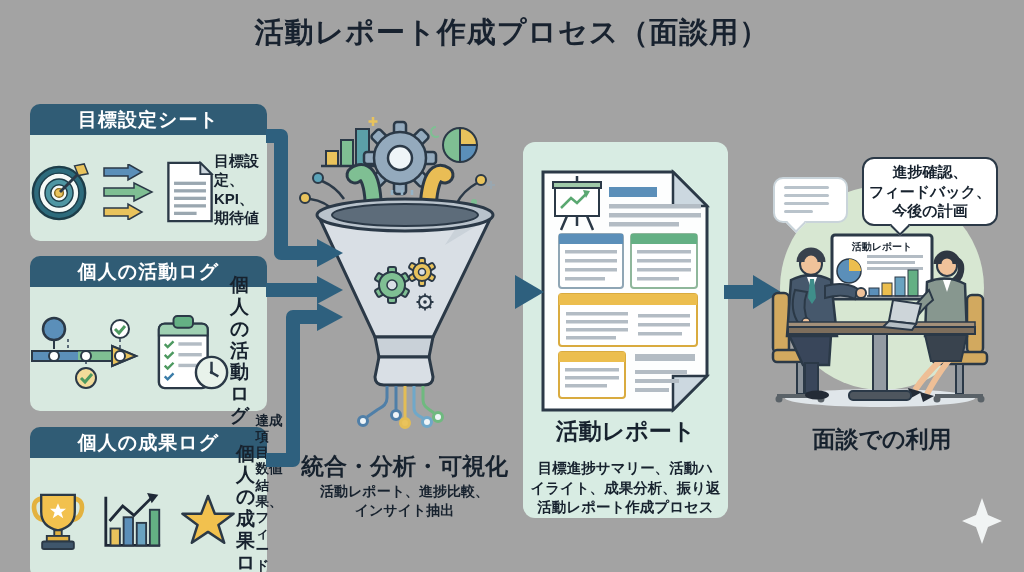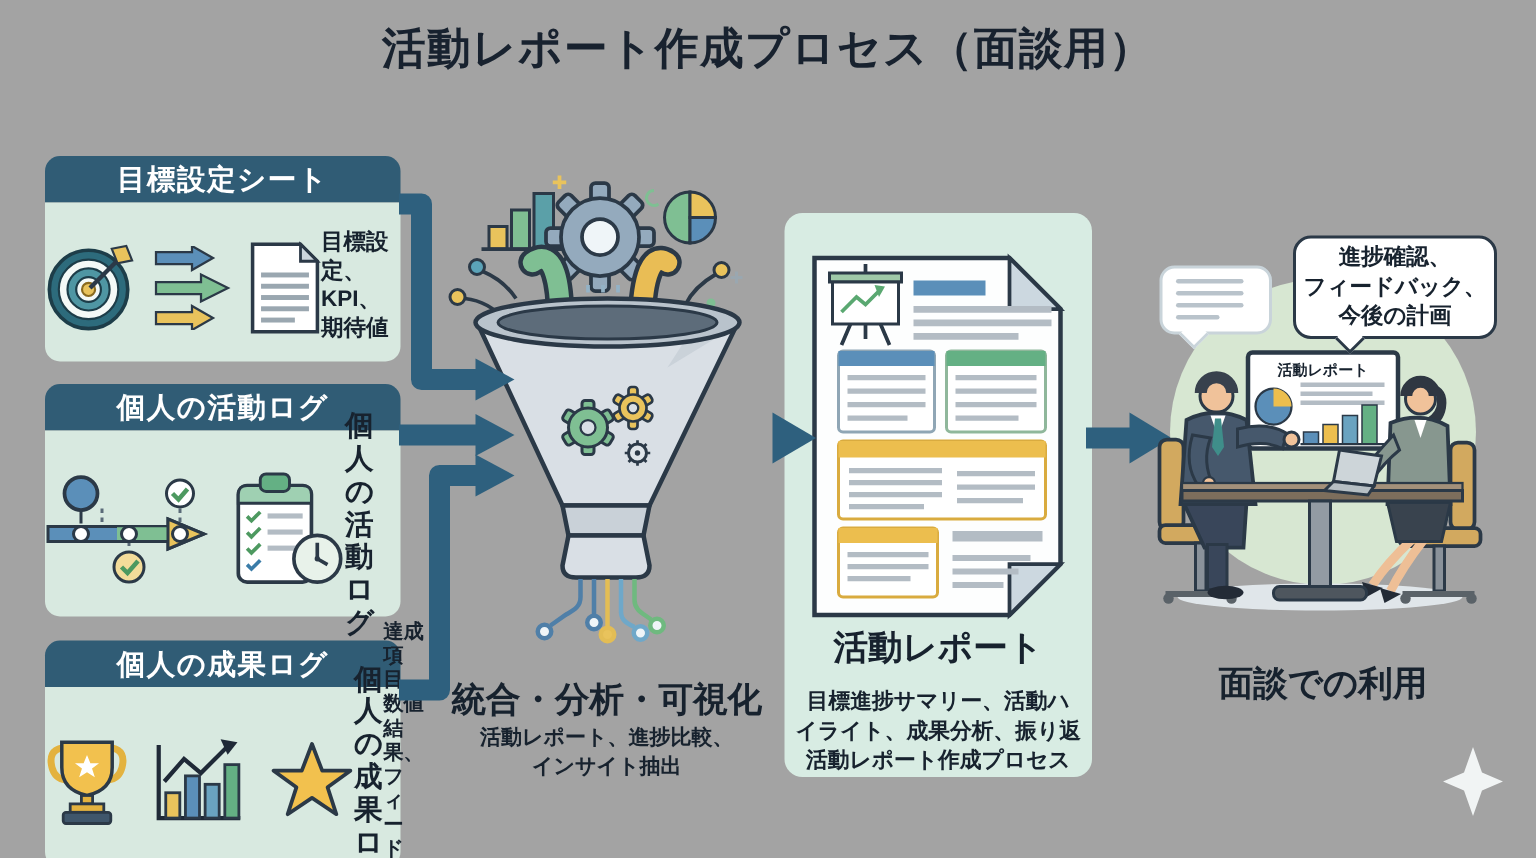--- a/index.html
+++ b/index.html
@@ -18,21 +18,21 @@
   .stage-title{font-size:23px;font-weight:bold;}
   .stage-sub{font-size:14px;font-weight:bold;line-height:1.35;}
   .report-panel{left:523px;top:142px;width:205px;height:376px;background:#d8ece3;border-radius:12px;display:flex;flex-direction:column;align-items:center;}
   .bubble{background:#ffffff;border-radius:10px;box-sizing:border-box;}
   .bubble-left{left:773px;top:177px;width:75px;height:46px;border:2px solid #c9d4da;padding:7px 9px;display:flex;flex-direction:column;gap:5px;}
   .bubble-left .line{height:3px;background:#b9c3cb;border-radius:2px;}
   .bubble-right{left:862px;top:157px;width:136px;height:69px;border:2.5px solid #2b3947;border-radius:12px;display:flex;flex-direction:column;align-items:center;justify-content:center;font-size:15px;font-weight:bold;color:#17222e;line-height:1.33;}
   .tail{position:absolute;width:12px;height:12px;background:#ffffff;transform:rotate(45deg);}
   .tail-left{left:789px;top:216px;border-right:2px solid #c9d4da;border-bottom:2px solid #c9d4da;}
   .tail-right{left:893px;top:219px;border-right:2.5px solid #2b3947;border-bottom:2.5px solid #2b3947;}
-  .meeting-label{left:772px;top:424px;width:220px;text-align:center;font-size:23px;font-weight:bold;color:#17222e;margin-top:16px;}
+  .meeting-label{left:772px;top:424px;width:220px;text-align:center;font-size:23px;font-weight:bold;color:#17222e;}
 </style>
 </head>
 <body>
 
 <div class="canvas">
 
   <div class="abs main-title">活動レポート作成プロセス（面談用）</div>
 
   <div class="abs src-box" style="top:68px;">
     <div class="src-header">目標設定シート</div>

